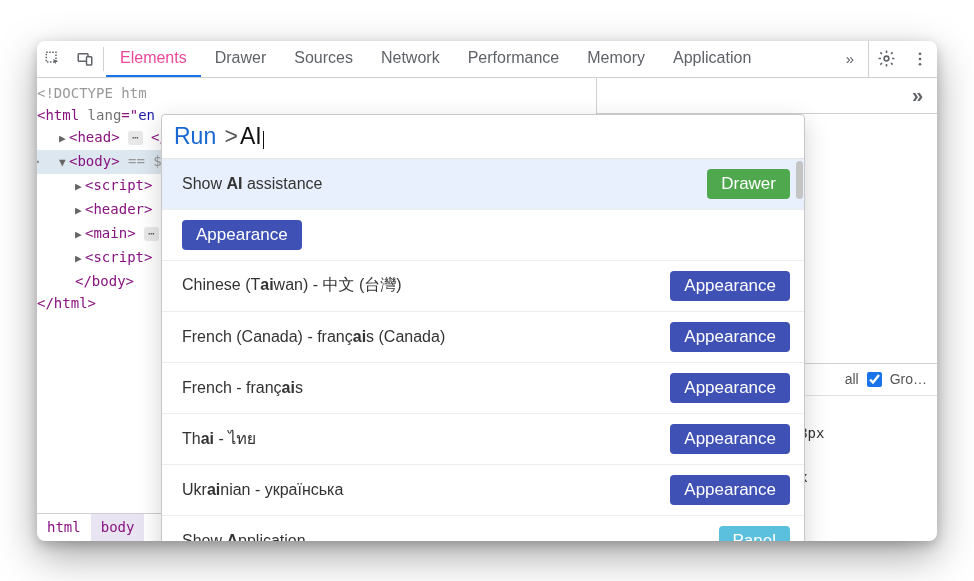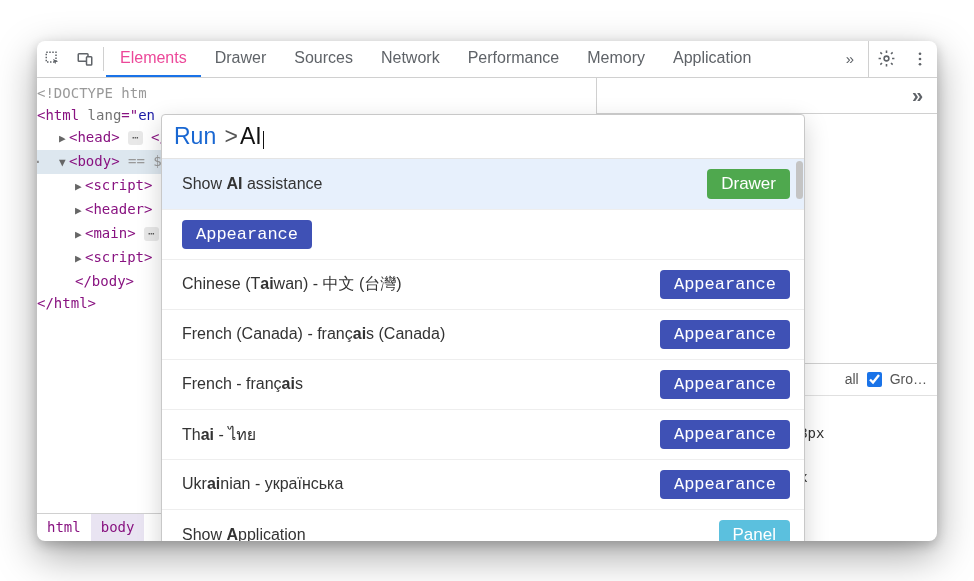--- a/index.html
+++ b/index.html
@@ -305,21 +305,21 @@
   .cmd-item:last-child { border-bottom: none; }
   .cmd-item.highlight { background: #e7f0fc; }
   .cmd-label b { font-weight: 700; }
   .badge {
     padding: 5px 14px;
     border-radius: 4px;
     font-size: 17px;
     color: #fff;
   }
   .badge-drawer { background: #4fa84e; }
-  .badge-appearance { background: #3f51b5; font-family: Liberation Mono, monospace; }
+  .badge-appearance { background: #3f51b5; }
   .badge-panel { background: #5bc0de; }
 
 </style>
 </head>
 <body>
 
 <div class="window">
 
   <div class="top-toolbar">
     <div class="tool-iconbtn">

